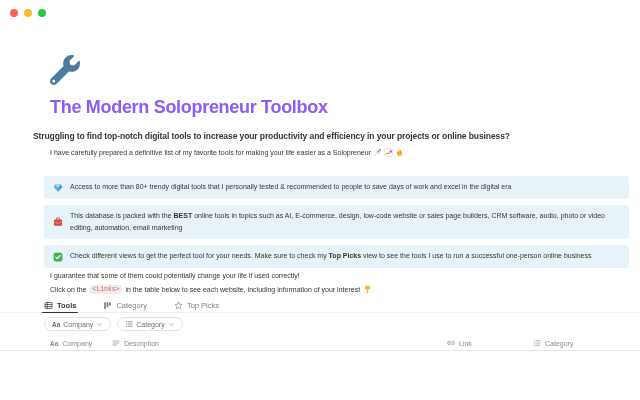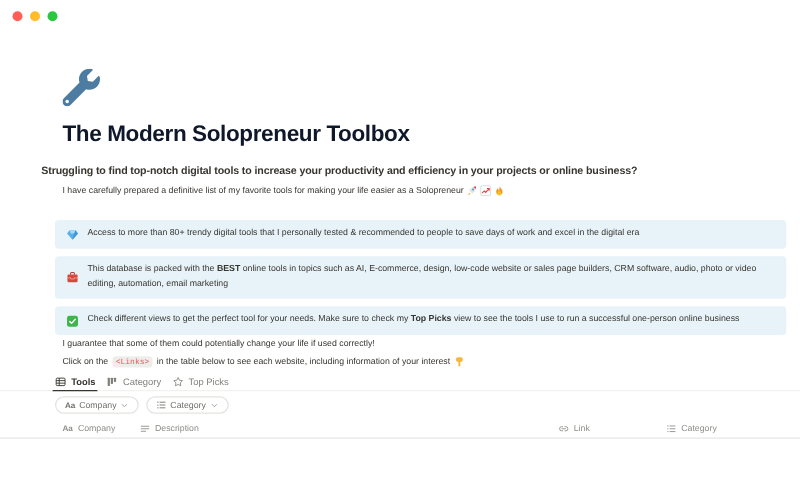--- a/index.html
+++ b/index.html
@@ -10,21 +10,21 @@
   .lights{position:absolute;top:9px;left:10px;display:flex;gap:6px;}
   .dot{width:8px;height:8px;border-radius:50%;}
   .dot.red{background:#ff5f57;}
   .dot.yellow{background:#febc2e;}
   .dot.green{background:#28c840;}
 
   .page-icon{position:absolute;left:50px;top:55px;width:30px;height:30px;cursor:pointer;}
   .page-icon svg{width:30px;height:30px;}
 
   h1.title{position:absolute;left:50px;top:97px;margin:0;font-size:18px;font-weight:700;
-           letter-spacing:-0.3px;color:#0f172a;}
+           letter-spacing:-0.3px;color:#8b5cf6;}
 
   .intro-bold{position:absolute;left:33px;top:131px;width:584px;margin:0;
               font-size:8.5px;font-weight:700;letter-spacing:-0.1px;line-height:11px;}
   .intro{position:absolute;left:50px;top:148px;margin:0;font-size:7px;
          display:flex;align-items:center;gap:2px;color:#37352f;}
   .emj svg{width:9px;height:9px;display:block;}
 
   .callout{position:absolute;left:44px;width:585px;background:#e7f3f8;border-radius:3px;
            display:flex;align-items:center;gap:7px;padding:0 9px;box-sizing:border-box;
            font-size:7px;line-height:12.5px;color:#37352f;}
@@ -35,21 +35,21 @@
   .callout b{font-weight:700;}
 
   .guarantee{position:absolute;left:50px;top:272px;margin:0;font-size:7px;}
   .click-line{position:absolute;left:50px;top:285px;margin:0;font-size:7px;
               display:flex;align-items:center;}
   code.links{font-family:"Liberation Mono",monospace;font-size:6.4px;color:#eb5757;
              background:rgba(135,131,120,0.15);border-radius:3px;padding:1px 3px;margin:0 3px;}
   .click-line .emj{margin-left:3px;}
 
   .tabbar{position:absolute;left:0;top:298px;width:640px;height:15px;box-sizing:border-box;
-          border-bottom:1px solid #f2f1ef;padding-left:44px;display:flex;gap:9px;align-items:center;}
+          border-bottom:1px solid #f2f1ef;padding-left:44px;display:flex;gap:27px;align-items:center;}
   .tab{display:flex;align-items:center;gap:4px;font-size:7.5px;color:#82817d;height:100%;
        position:relative;cursor:pointer;white-space:nowrap;}
   .tab svg{width:9px;height:9px;display:block;}
   .tab.active{color:#37352f;font-weight:700;}
   .tab.active::after{content:"";position:absolute;left:-2px;right:-2px;bottom:-1px;height:1.5px;
                      background:#37352f;border-radius:1px;}
 
   .chips{position:absolute;left:44px;top:317px;display:flex;gap:6px;}
   .chip{display:inline-flex;align-items:center;gap:3px;border:1px solid #e4e3e0;border-radius:9px;
         padding:2px 7px;font-size:7px;color:#6f6e69;background:#fff;cursor:pointer;}

